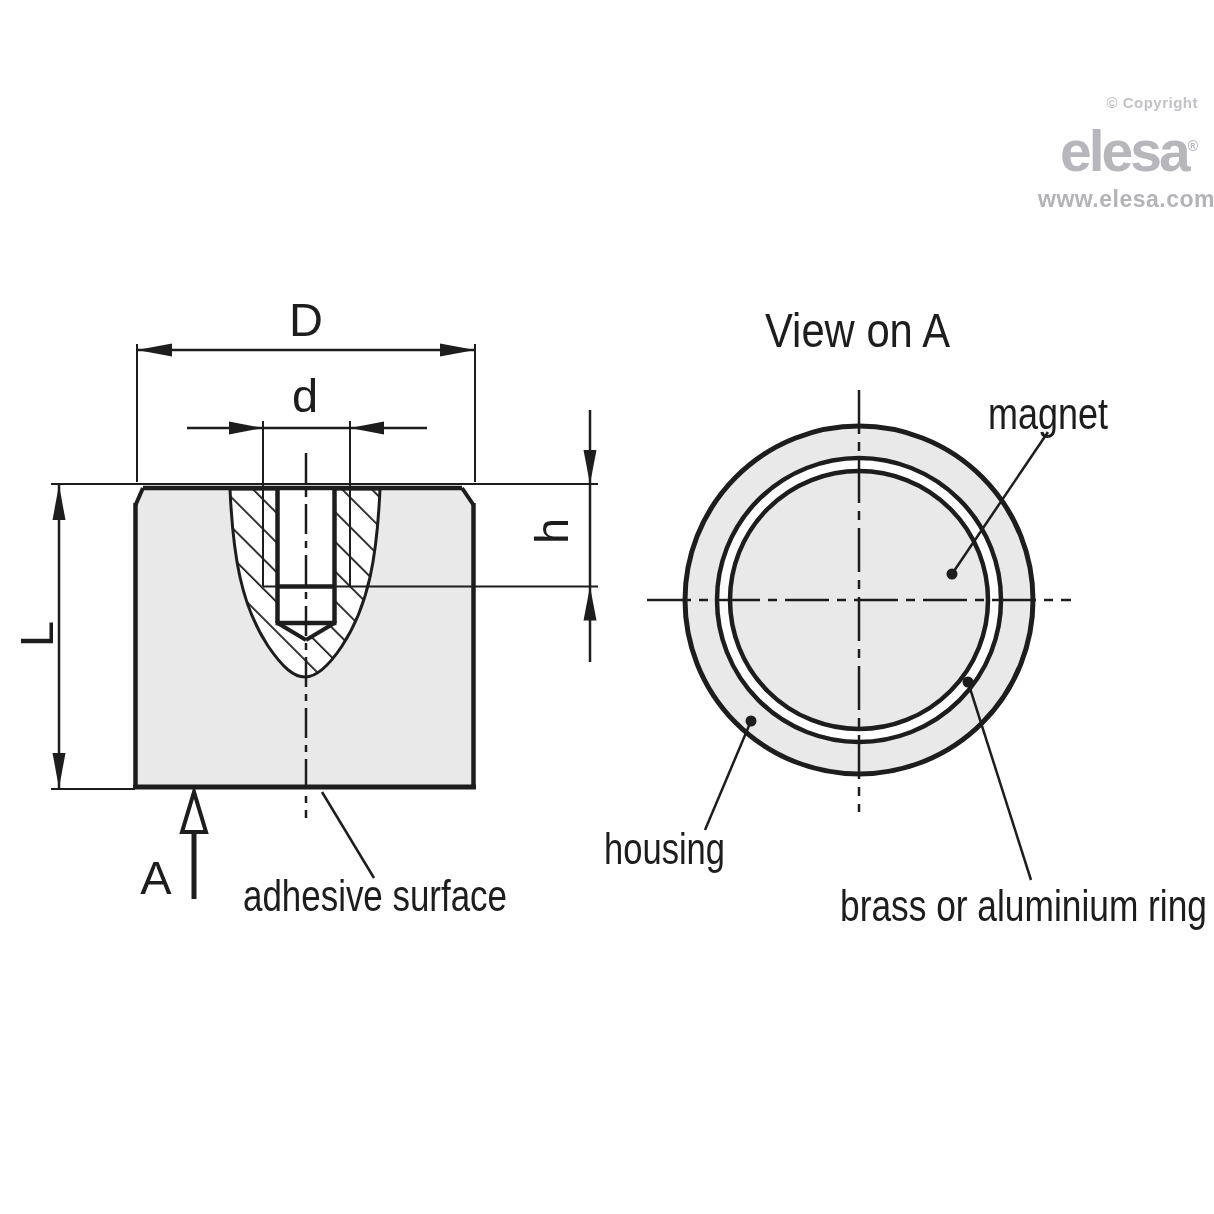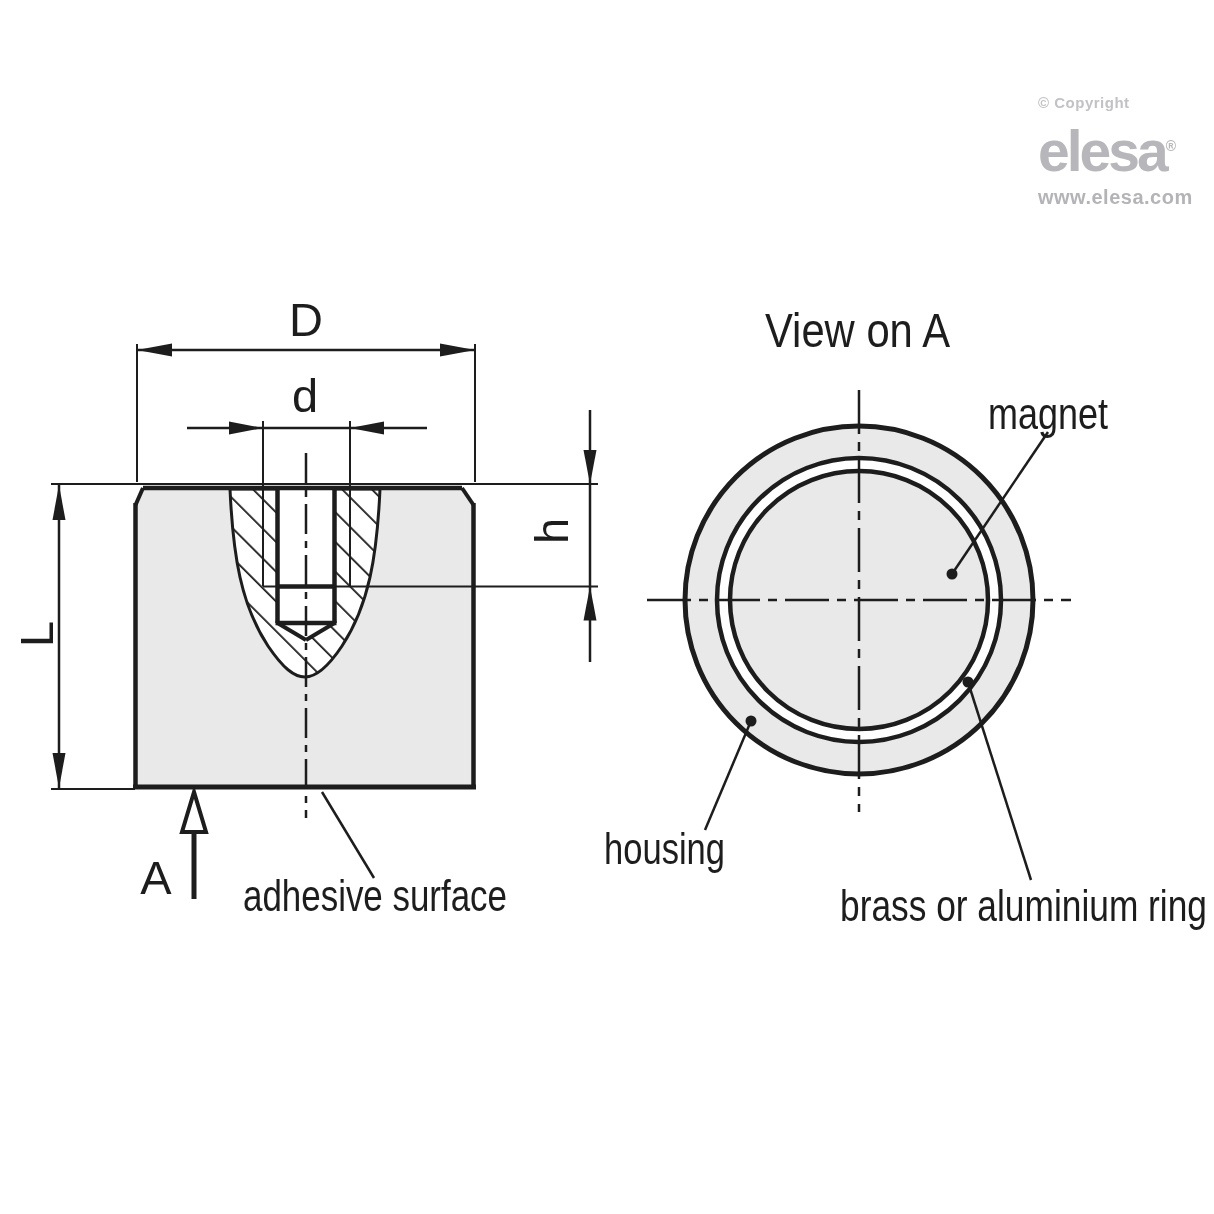--- a/index.html
+++ b/index.html
@@ -6,27 +6,27 @@
   body{
     width:1214px;height:1214px;background:#ffffff;position:relative;
     font-family:"Liberation Sans", sans-serif;overflow:hidden;
   }
   #drawing{position:absolute;left:0;top:0;}
   svg text{fill:#1d1d1d;}
   .lbl{font-size:44px;}
   .dim{font-size:47px;}
   .title{font-size:48px;}
   
-  .logo{position:absolute;right:16px;top:94px;text-align:left;width:160px;
+  .logo{position:absolute;right:16px;top:94px;text-align:right;width:160px;
         color:#b9b9bd;user-select:none;}
   .logo .copy{font-size:15px;font-weight:bold;color:#c2c2c6;letter-spacing:.5px;}
   .logo .mark{font-size:57px;font-weight:bold;letter-spacing:-3px;line-height:1.0;
               color:#b7b7bb;margin-top:12px;}
   .logo .mark sup{font-size:14px;letter-spacing:0;vertical-align:super;}
-  .logo .site{font-size:20px;font-weight:bold;color:#b4b4b8;letter-spacing:.5px;margin-top:6px;}
+  .logo .site{font-size:23px;font-weight:bold;color:#b4b4b8;letter-spacing:.5px;margin-top:6px;}
 </style>
 </head>
 <body>
 
 <div id="drawing">
 <svg width="1214" height="1214" viewBox="0 0 1214 1214" xmlns="http://www.w3.org/2000/svg">
   <defs>
     <pattern id="hatch" width="21" height="21" patternUnits="userSpaceOnUse" patternTransform="rotate(-45)">
       <rect width="21" height="21" fill="#ffffff"></rect>
       <line x1="0" y1="0" x2="0" y2="21" stroke="#1d1d1d" stroke-width="3.6"></line>

